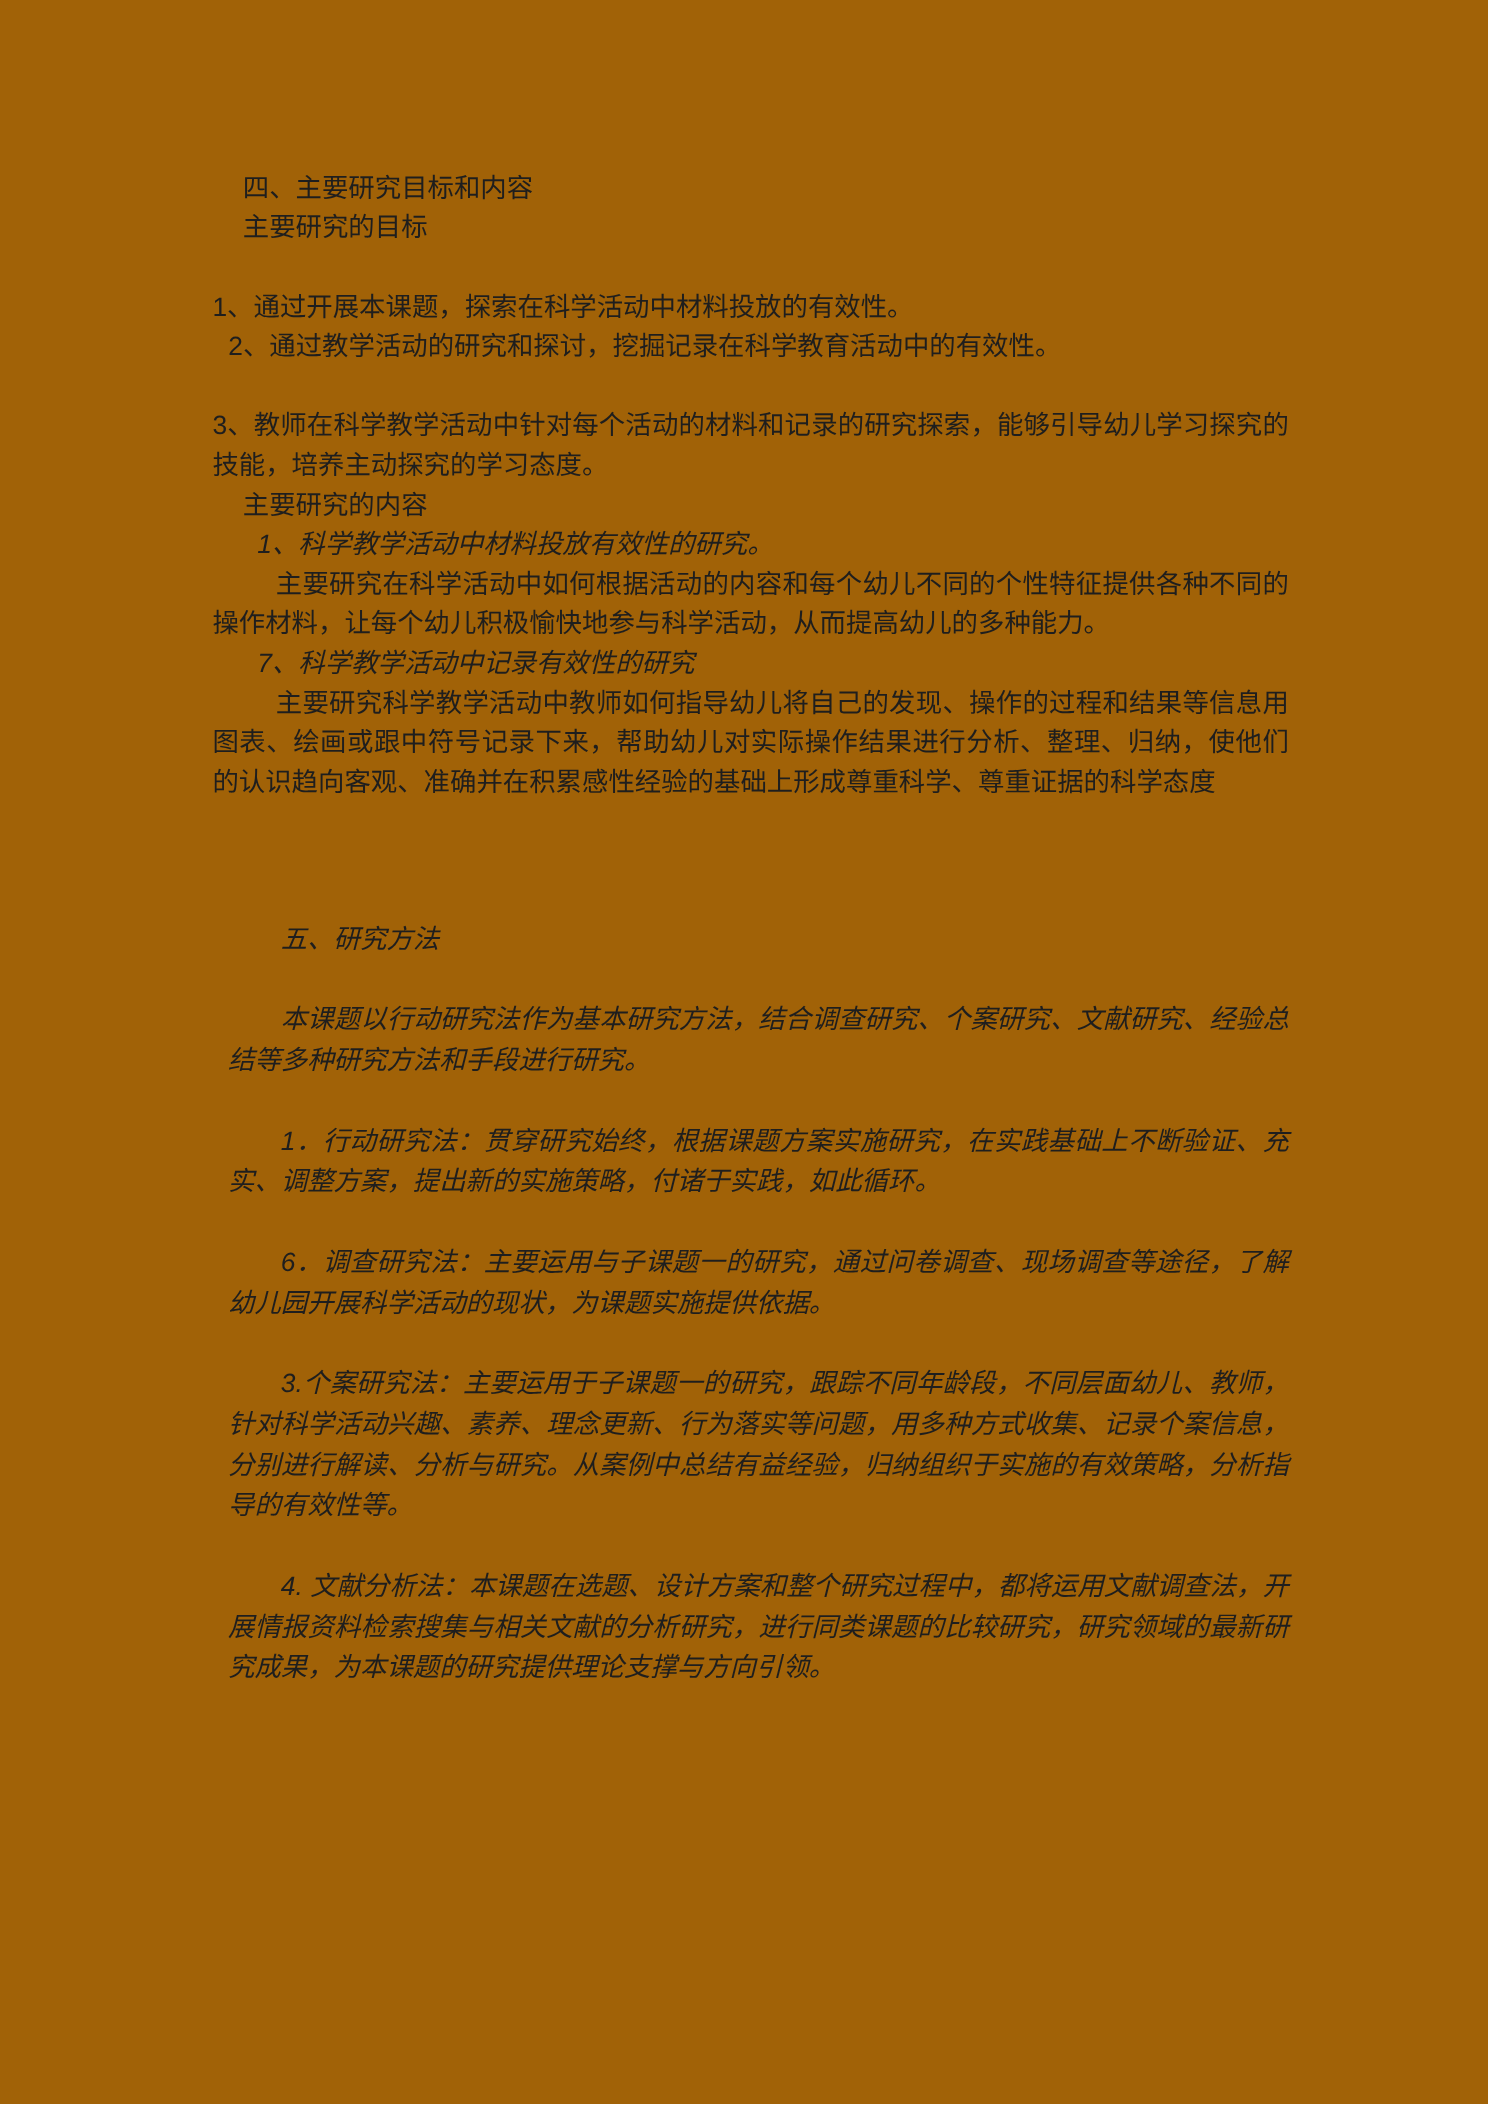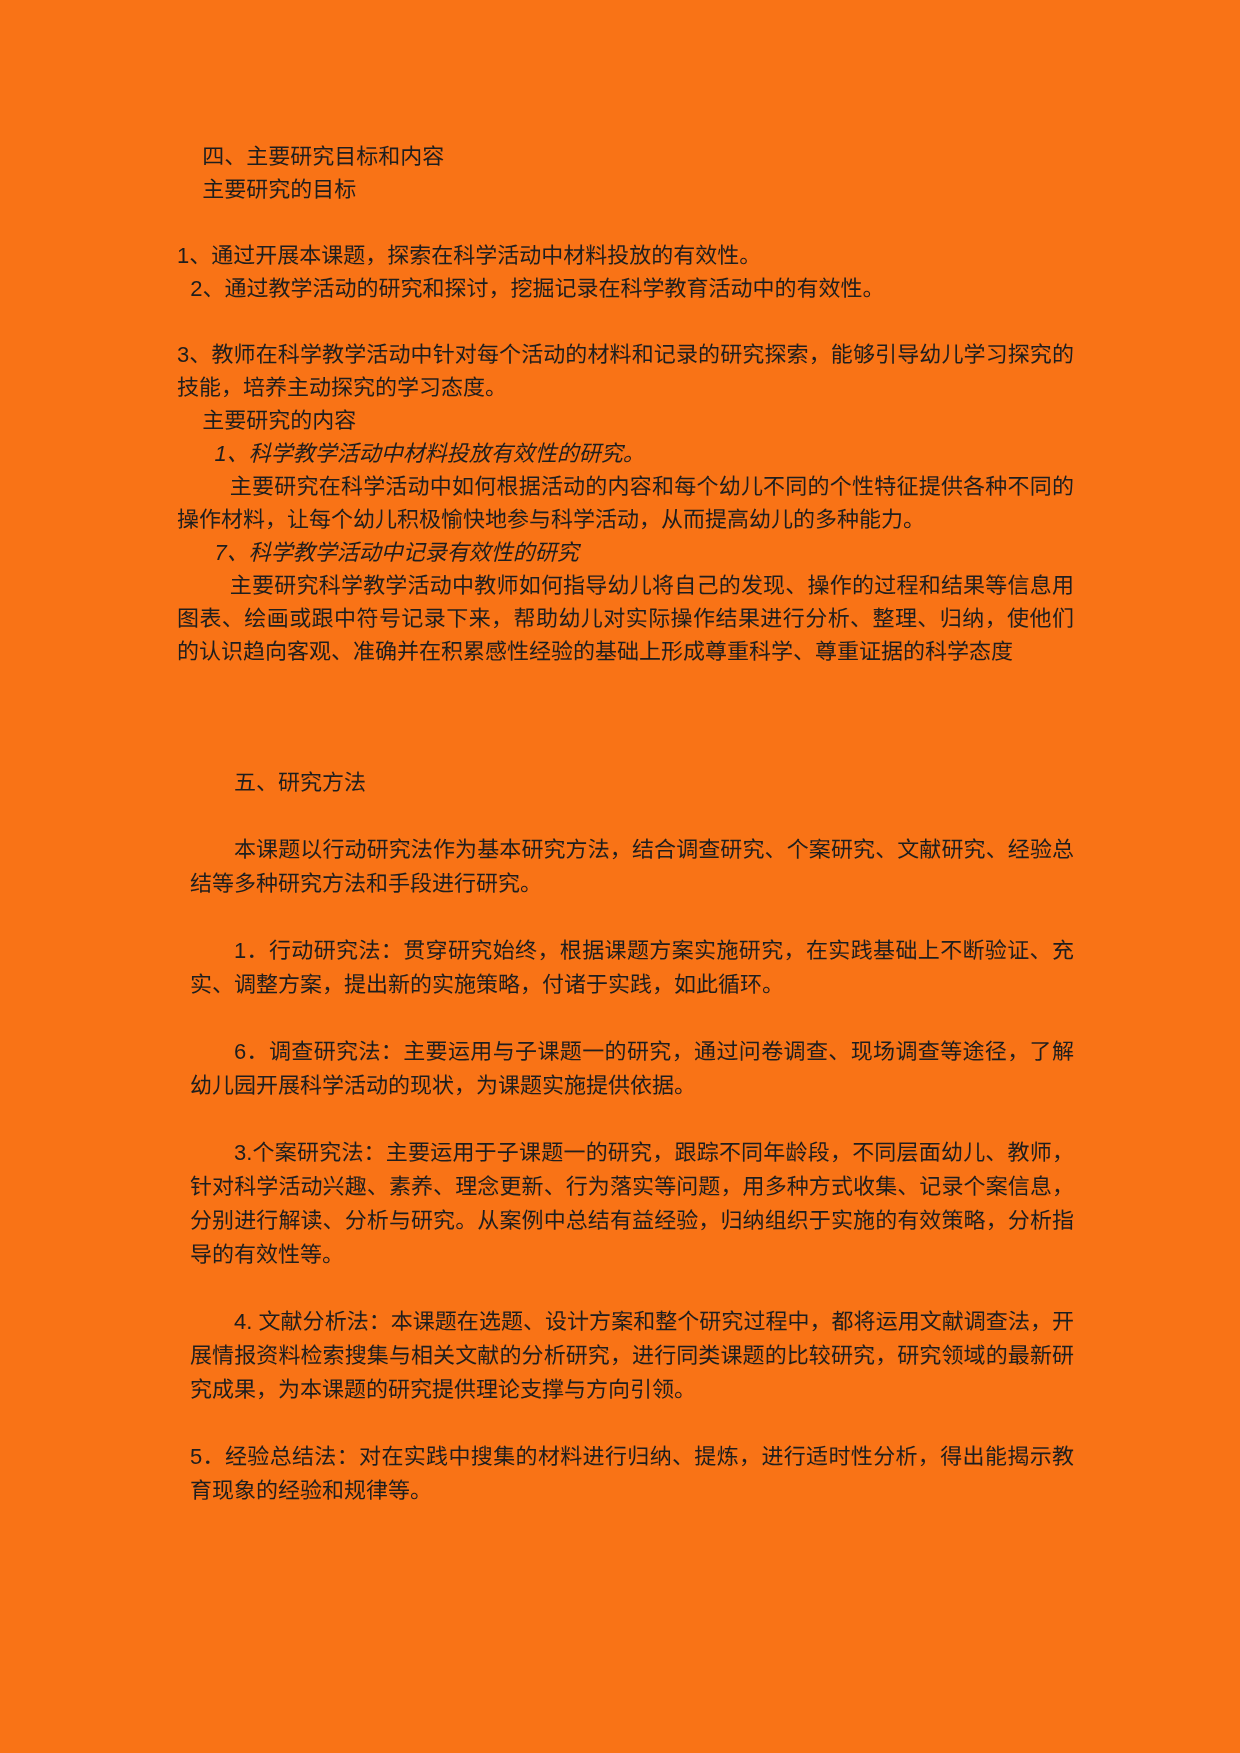--- a/index.html
+++ b/index.html
@@ -4,21 +4,21 @@
 <style>
   html, body {
     margin: 0;
     padding: 0;
     background: #ffffff;
   }
   .page {
     position: relative;
     width: 1240px;
     height: 1753px;
-    background: #f97316;
+    background: #a16207;
     color: #1e1e1e;
     font-family: "Liberation Sans", "DejaVu Sans", sans-serif;
     font-size: 22px;
     overflow: hidden;
   }
   .content {
     position: absolute;
     top: 140px;
     left: 177px;
     width: 897px;
@@ -30,20 +30,21 @@
     text-justify: inter-ideograph;
     word-break: break-all;
   }
   .sec5 {
     margin-left: 13px;
     margin-top: 98px;
     width: 884px;
   }
   .sec5 p {
     line-height: 34px;
+    font-style: italic;
   }
   .gap { margin-top: 33px !important; }
   .ind-1  { text-indent: 1.15em; }
   .ind-05 { text-indent: 0.6em; }
   .ind-17 { text-indent: 1.7em; font-style: italic; }
   .ind-24 { text-indent: 2.4em; }
   .ind-2  { text-indent: 2em; }
 </style>
 </head>
 <body>
@@ -64,17 +65,16 @@
       <p class="ind-24">主要研究科学教学活动中教师如何指导幼儿将自己的发现、操作的过程和结果等信息用图表、绘画或跟中符号记录下来，帮助幼儿对实际操作结果进行分析、整理、归纳，使他们的认识趋向客观、准确并在积累感性经验的基础上形成尊重科学、尊重证据的科学态度</p>
     </div>
 
     <div class="sec sec5">
       <p class="ind-2">五、研究方法</p>
       <p class="ind-2 gap">本课题以行动研究法作为基本研究方法，结合调查研究、个案研究、文献研究、经验总结等多种研究方法和手段进行研究。</p>
       <p class="ind-2 gap">1．行动研究法：贯穿研究始终，根据课题方案实施研究，在实践基础上不断验证、充实、调整方案，提出新的实施策略，付诸于实践，如此循环。</p>
       <p class="ind-2 gap">6．调查研究法：主要运用与子课题一的研究，通过问卷调查、现场调查等途径，了解幼儿园开展科学活动的现状，为课题实施提供依据。</p>
       <p class="ind-2 gap">3.个案研究法：主要运用于子课题一的研究，跟踪不同年龄段，不同层面幼儿、教师，针对科学活动兴趣、素养、理念更新、行为落实等问题，用多种方式收集、记录个案信息，分别进行解读、分析与研究。从案例中总结有益经验，归纳组织于实施的有效策略，分析指导的有效性等。</p>
       <p class="ind-2 gap">4. 文献分析法：本课题在选题、设计方案和整个研究过程中，都将运用文献调查法，开展情报资料检索搜集与相关文献的分析研究，进行同类课题的比较研究，研究领域的最新研究成果，为本课题的研究提供理论支撑与方向引领。</p>
-      <p class="gap">5．经验总结法：对在实践中搜集的材料进行归纳、提炼，进行适时性分析，得出能揭示教育现象的经验和规律等。</p>
     </div>
 
   </div>
 </div>
 
 </body></html>

